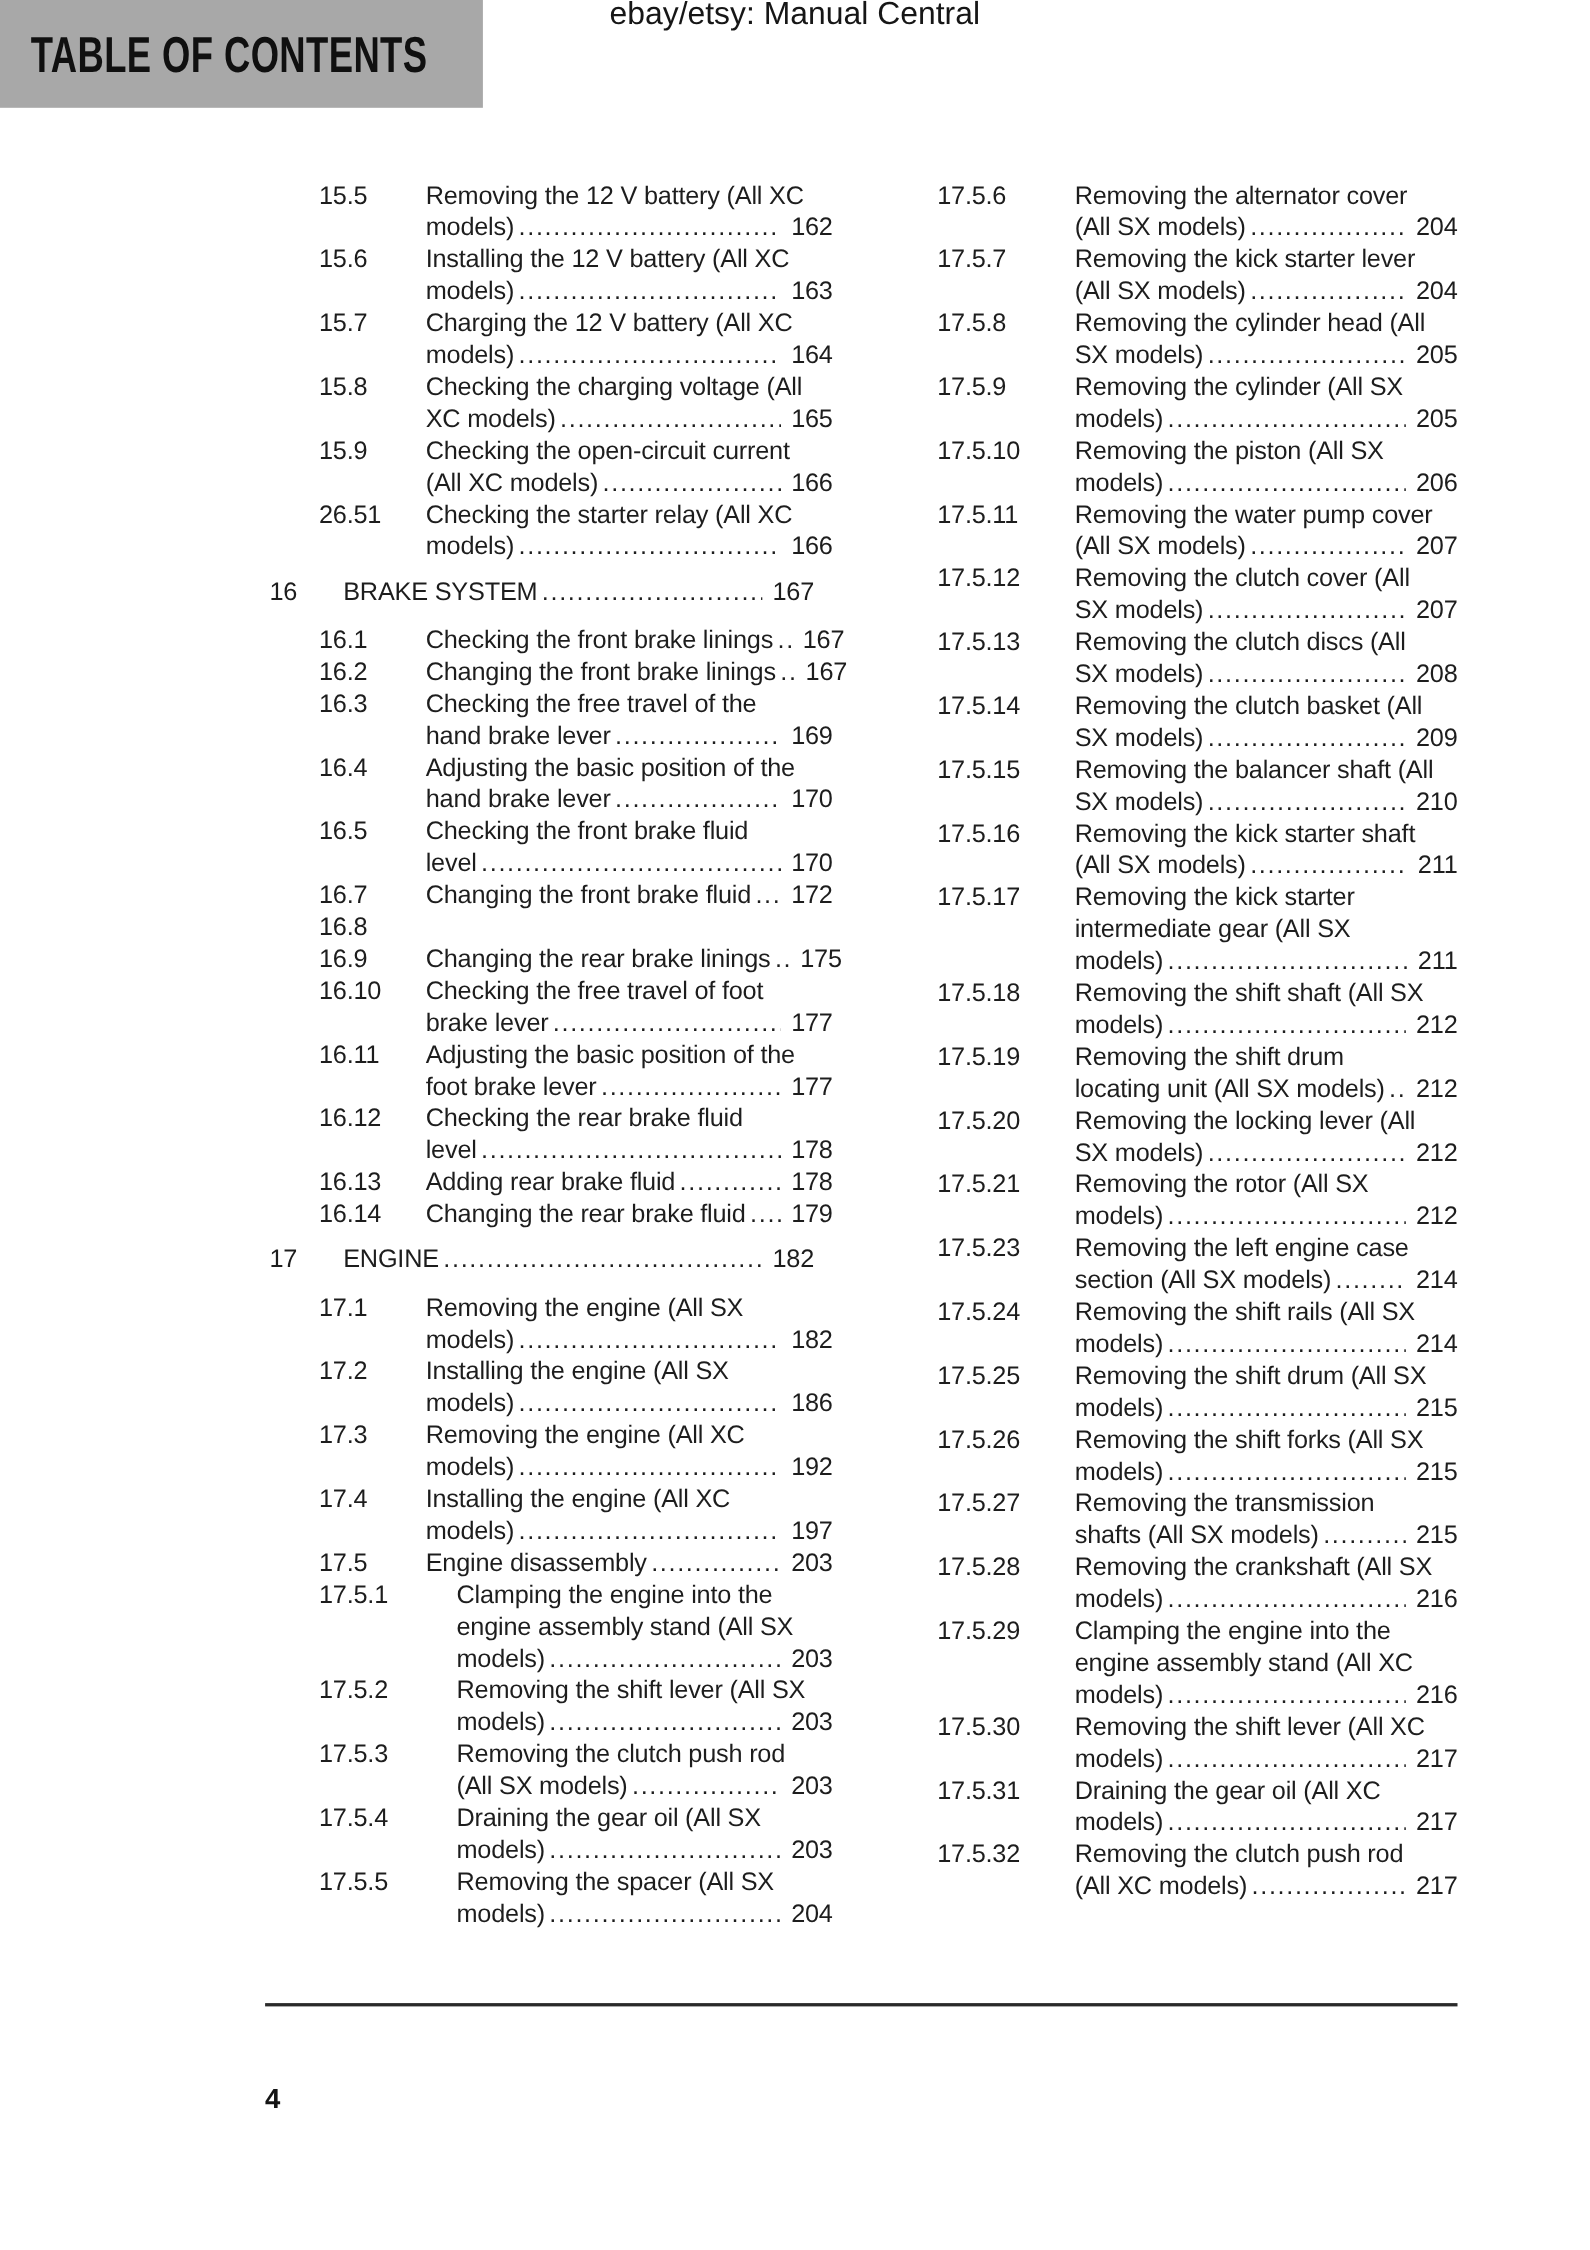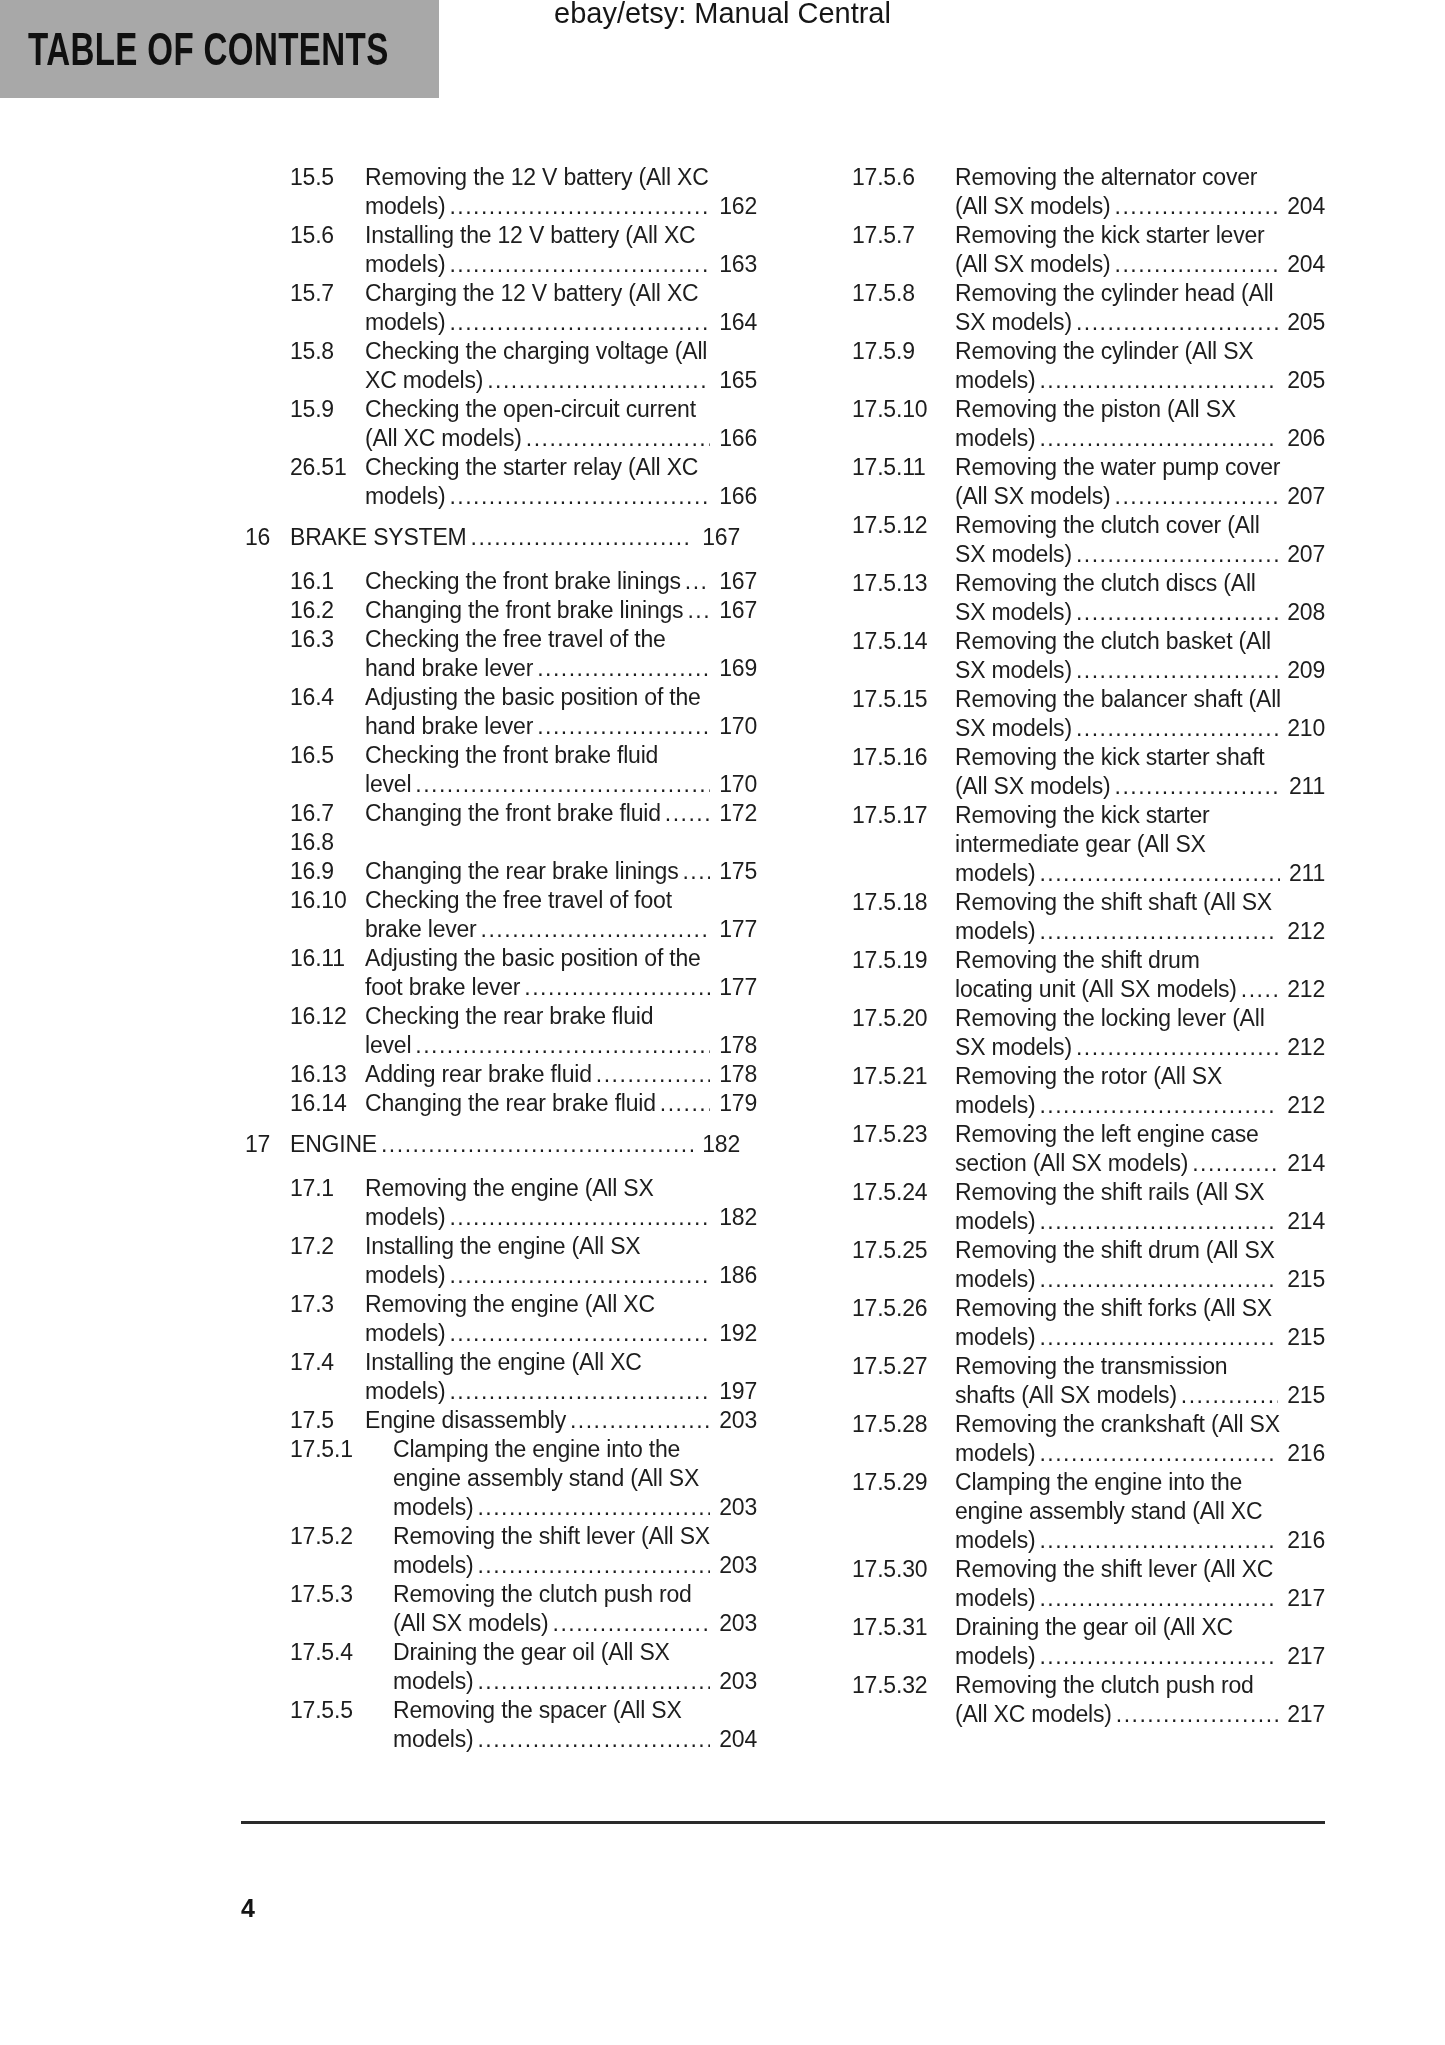--- a/index.html
+++ b/index.html
@@ -31,21 +31,21 @@
   
   .toc{
     position:absolute;left:245px;top:163px;
     display:flex;
     font-size:23px;line-height:29px;
     letter-spacing:-0.2px;
   }
   .col{display:block;}
   .col-left{width:512px;}
   .col-right{width:477px;margin-left:91px;}
-  .entry{display:flex;}
+  .entry{display:flex;gap:22px;}
   .entry .num{flex:0 0 auto;}
   .lv1{margin:12px 17px 15px 0;}
   .lv1 .num{width:45px;}
   .lv2{padding-left:45px;}
   .lv2 .num{width:75px;}
   .lv3{padding-left:45px;}
   .lv3 .num{width:103px;}
   .col-right .lv3{padding-left:4px;}
   .body{flex:1 1 auto;min-width:0;}
   .tl{white-space:nowrap;}

